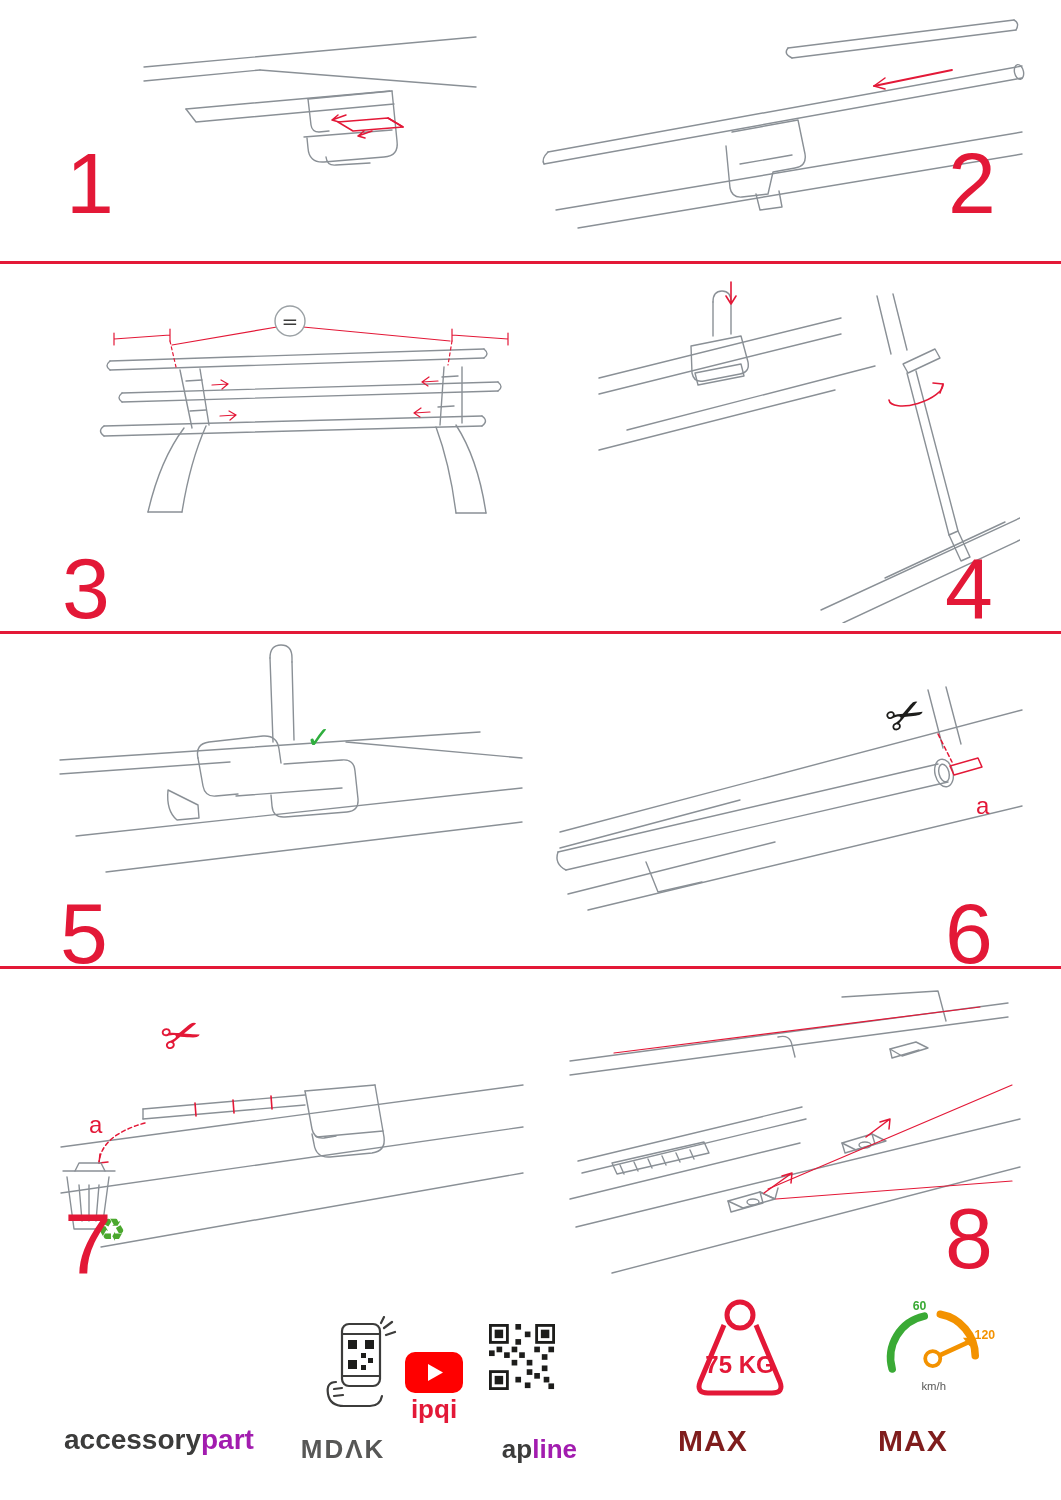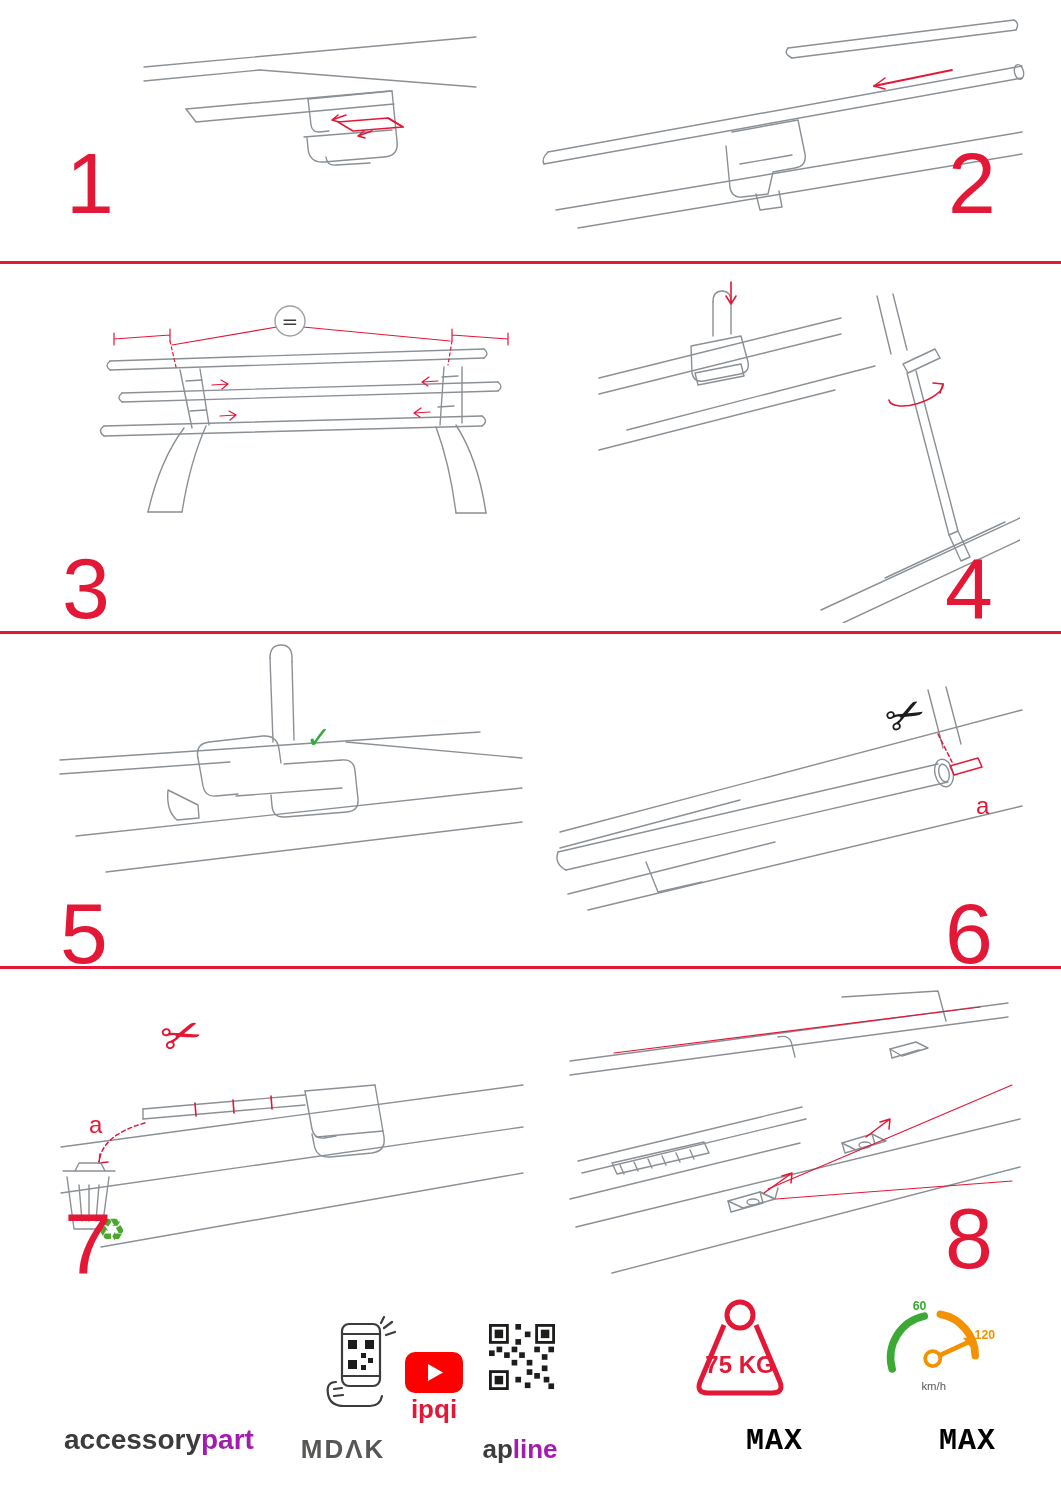--- a/index.html
+++ b/index.html
@@ -20,22 +20,22 @@
   .brand-name {
     position:absolute; left:62px; top:1336px;
     font-family:"DejaVu Sans Mono", monospace; font-weight:bold;
     font-size:43px; color:#2e2a85; letter-spacing:0px;
   }
   .brand-sub { position:absolute; left:64px; top:1424px; font-size:28px; font-weight:bold; color:#3c3c3b; }
   .red-text { color:#a21caf; }
   .logo-label { position:absolute; font-size:26px; font-weight:bold;margin-top:8px; }
   .logo-mdak { left:290px; top:1426px; width:106px; text-align:center; color:#575756; letter-spacing:2px; }
   .logo-ipqi { left:403px; top:1386px; width:62px; text-align:center; color:#e31837; font-weight:600; }
-  .logo-apline { left:475px; top:1426px; width:90px; text-align:center; color:#3c3c3b; }
-  .max-label { position:absolute; font-size:30px; font-weight:600; color:#000000; text-align:right; letter-spacing:1px;font-family:Liberation Mono, monospace; }
+  .logo-apline { left:487px; top:1426px; width:90px; text-align:right; color:#3c3c3b; }
+  .max-label { position:absolute; font-size:30px; font-weight:600; color:#7f1d1d; text-align:left; letter-spacing:1px; }
   .weight-max { left:678px; top:1424px; width:125px; }
   .speed-max { left:878px; top:1424px; width:118px; }
 </style>
 </head>
 <body>
 
 <div class="sheet">
 
   <div class="step-number" style="left:66px; top:140px;">1</div>
 

